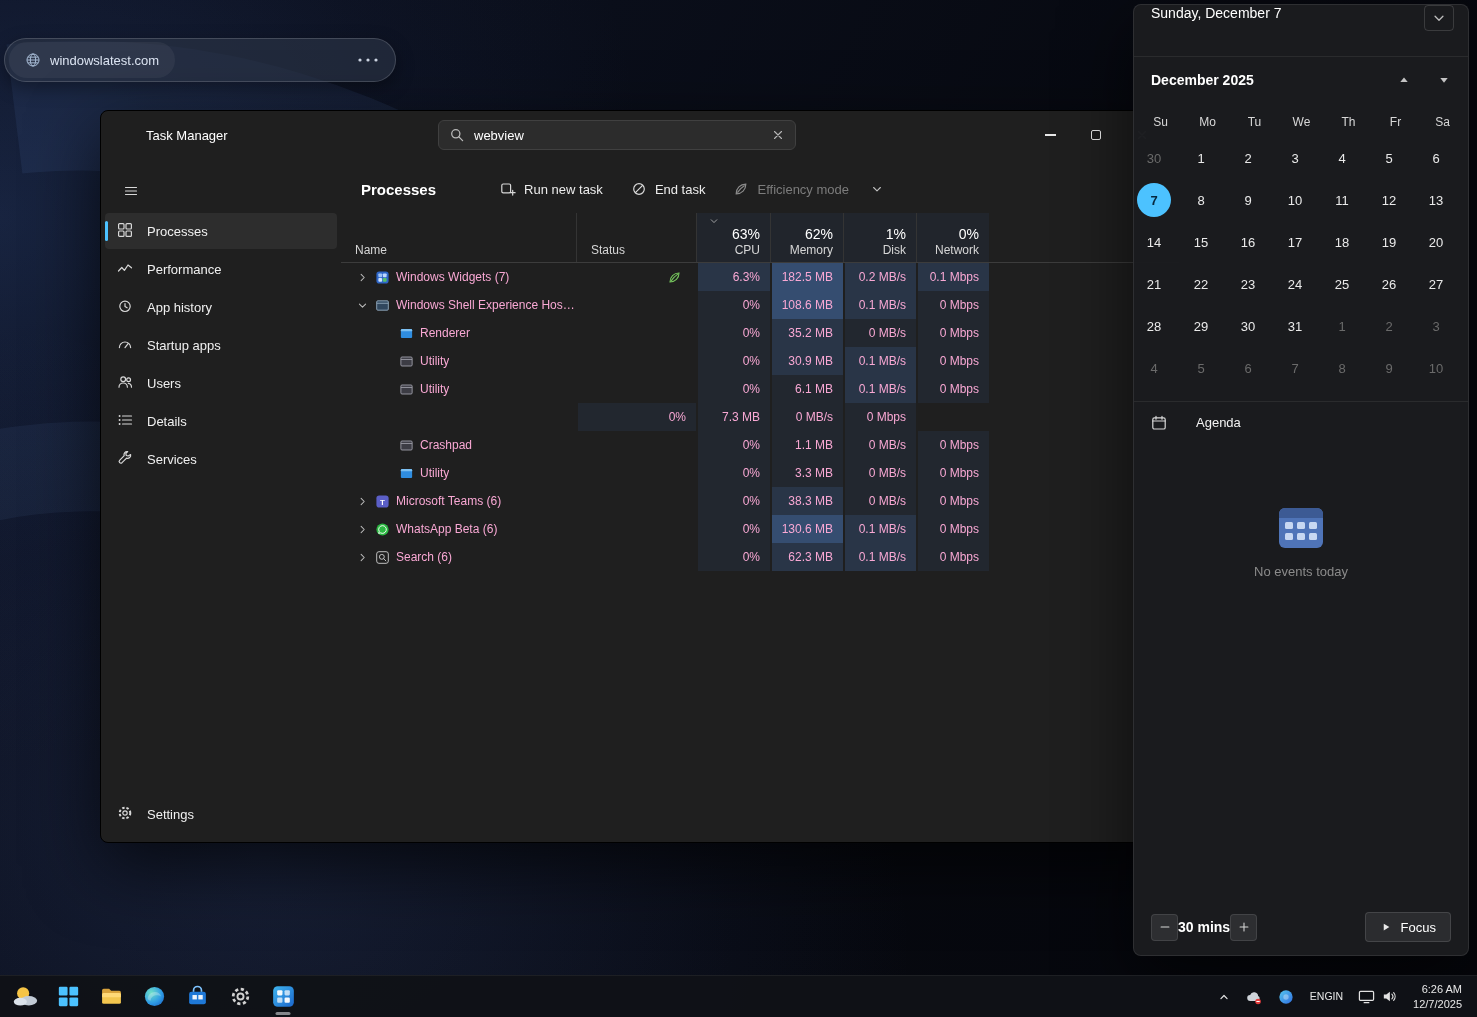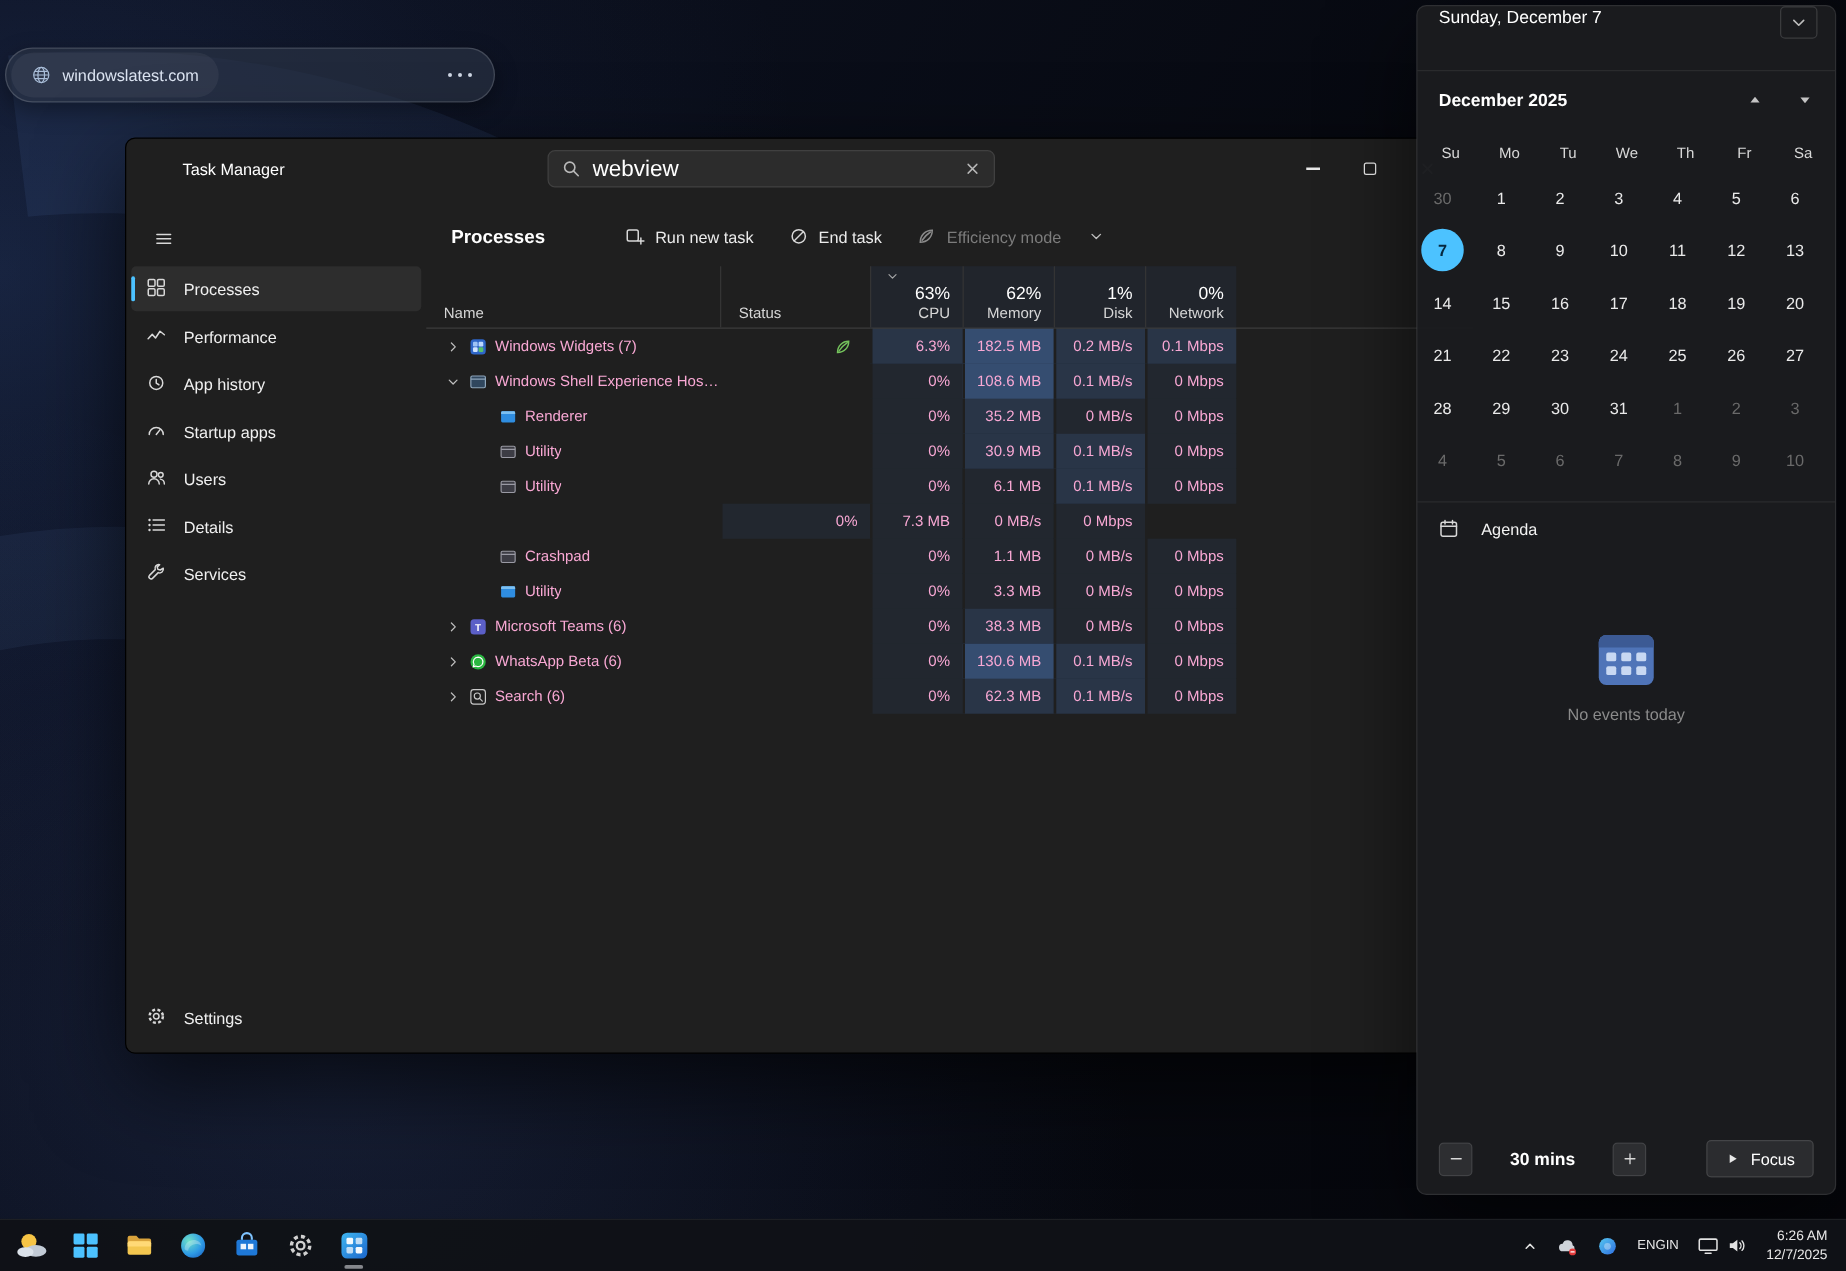--- a/index.html
+++ b/index.html
@@ -37,21 +37,21 @@
   #browser-pill .url{font-size:13px;color:#dce4f2}
   #browser-pill .dots{margin-left:auto;margin-right:16px;display:flex}
 
   
   #taskmgr{position:absolute;left:100px;top:110px;width:1080px;height:733px;background:#1f1f1f;
     border-radius:8px;border:1px solid #000;box-shadow:0 24px 70px rgba(0,0,0,.65);overflow:hidden;z-index:5}
   .tm-titlebar{height:48px;display:flex;align-items:center;position:relative;padding-left:18px}
   .tm-title{font-size:13px;color:#fff;margin-left:27px}
   .tm-search{position:absolute;left:337px;top:9px;width:358px;height:30px;background:#2c2c2c;
     border:1px solid #404040;border-radius:6px;display:flex;align-items:center;padding:0 10px;gap:9px}
-  .tm-search input{flex:1;min-width:0;background:transparent;border:none;outline:none;color:#fff;font-size:18px;font-family:inherit}
+  .tm-search input{flex:1;min-width:0;background:transparent;border:none;outline:none;color:#fff;font-size:13px;font-family:inherit}
   .tm-search .clr{opacity:.85}
   .tm-controls{position:absolute;top:0;left:926px;display:flex}
   .wbtn{width:46px;height:48px;display:flex;align-items:center;justify-content:center}
   .g-min{width:11px;height:1.3px;background:#e8e8e8}
   .g-max{width:10px;height:10px;border:1.2px solid #e8e8e8;border-radius:2px}
 
   .tm-body{display:flex;height:685px}
   .tm-sidebar{width:240px;display:flex;flex-direction:column;padding:0 4px 10px}
   .tm-hamburger{width:36px;height:32px;margin:16px 0 4px 8px;display:flex;align-items:center;justify-content:center;border-radius:4px}
   .nav-item{height:36px;margin:2px 0;display:flex;align-items:center;border-radius:4px;position:relative;
@@ -111,24 +111,24 @@
   .cal-arrows{margin-left:auto;display:flex;gap:26px;align-items:center}
   .cal-grid{padding:4px 3px 12px}
   .dow{display:grid;grid-template-columns:repeat(7,47px);height:30px}
   .dow span{display:flex;align-items:center;justify-content:center;font-size:12px;color:#d8d8d8}
   .week{display:grid;grid-template-columns:repeat(7,47px);height:42px}
   .day{display:flex;align-items:center;justify-content:flex-start;font-size:13px;color:#eaeaea}
   .day span{width:34px;height:34px;border-radius:50%;display:flex;align-items:center;justify-content:center}
   .day.dim{color:#6a6a6a}
   .day.selected span{background:var(--accent,#4cc2ff);color:#06283f;font-weight:700}
   .agenda{flex:1;display:flex;flex-direction:column;border-top:1px solid rgba(255,255,255,.07)}
-  .agenda-head{display:flex;align-items:center;gap:18px;padding:13px 17px;font-size:13px;color:#f2f2f2}
+  .agenda-head{display:flex;gap:29px;padding:13px 17px;font-size:13px;color:#f2f2f2}
   .agenda-empty{flex:1;display:flex;flex-direction:column;align-items:center;padding-top:56px;gap:12px}
   .noev{font-size:13px;color:#8b8b8b}
-  .cal-foot{height:56px;display:flex;align-items:center;padding:0 17px;gap:30px}
+  .cal-foot{height:56px;display:flex;align-items:center;padding:0 17px;gap:0}
   .sq{width:27px;height:27px;background:#2d2e31;border:1px solid rgba(255,255,255,.10);border-radius:4px;
     display:flex;align-items:center;justify-content:center}
   .fdur{font-size:14px;font-weight:700}
   .focusbtn{margin-left:auto;height:30px;display:flex;align-items:center;gap:9px;padding:0 14px;
     background:#2b2c2f;border:1px solid rgba(255,255,255,.12);border-radius:4px;font-size:13px}
 
   
   #taskbar{position:absolute;left:0;right:0;bottom:0;height:42px;background:rgba(16,18,23,.96);
     border-top:1px solid rgba(255,255,255,.06);display:flex;align-items:center;z-index:20}
   .tb-weather{margin-left:6px;width:38px;height:38px;display:flex;align-items:center;justify-content:center;border-radius:4px}

